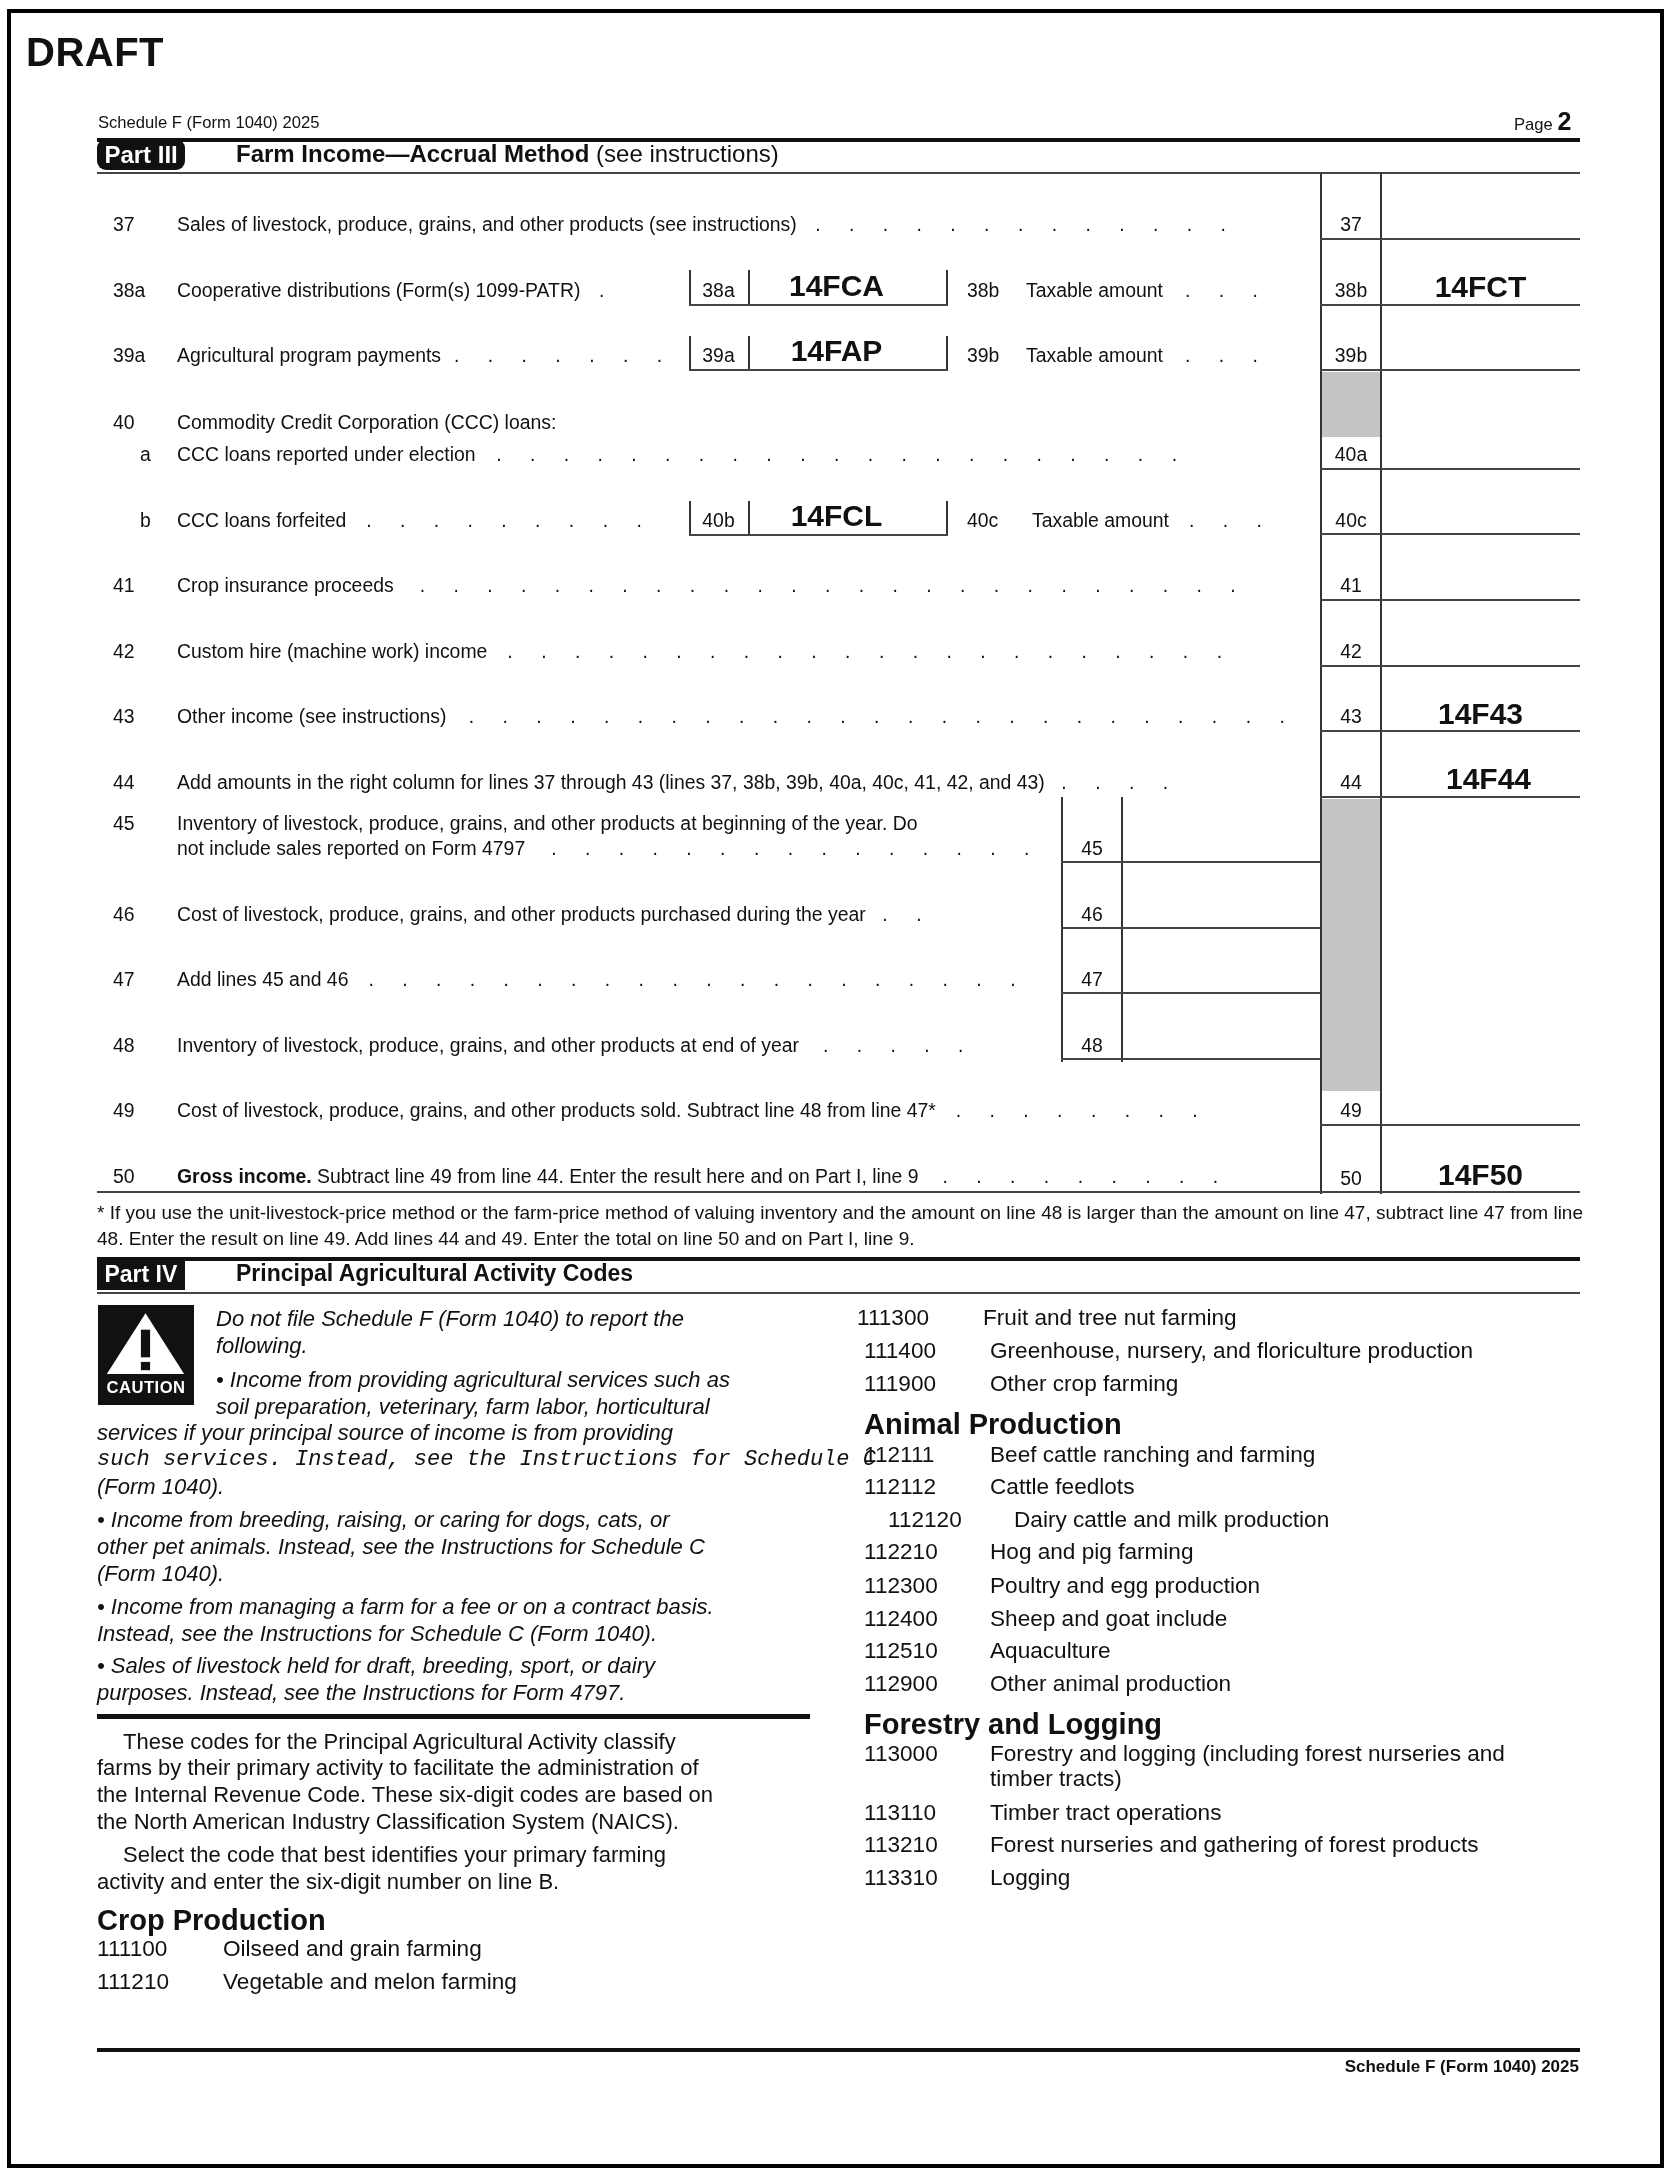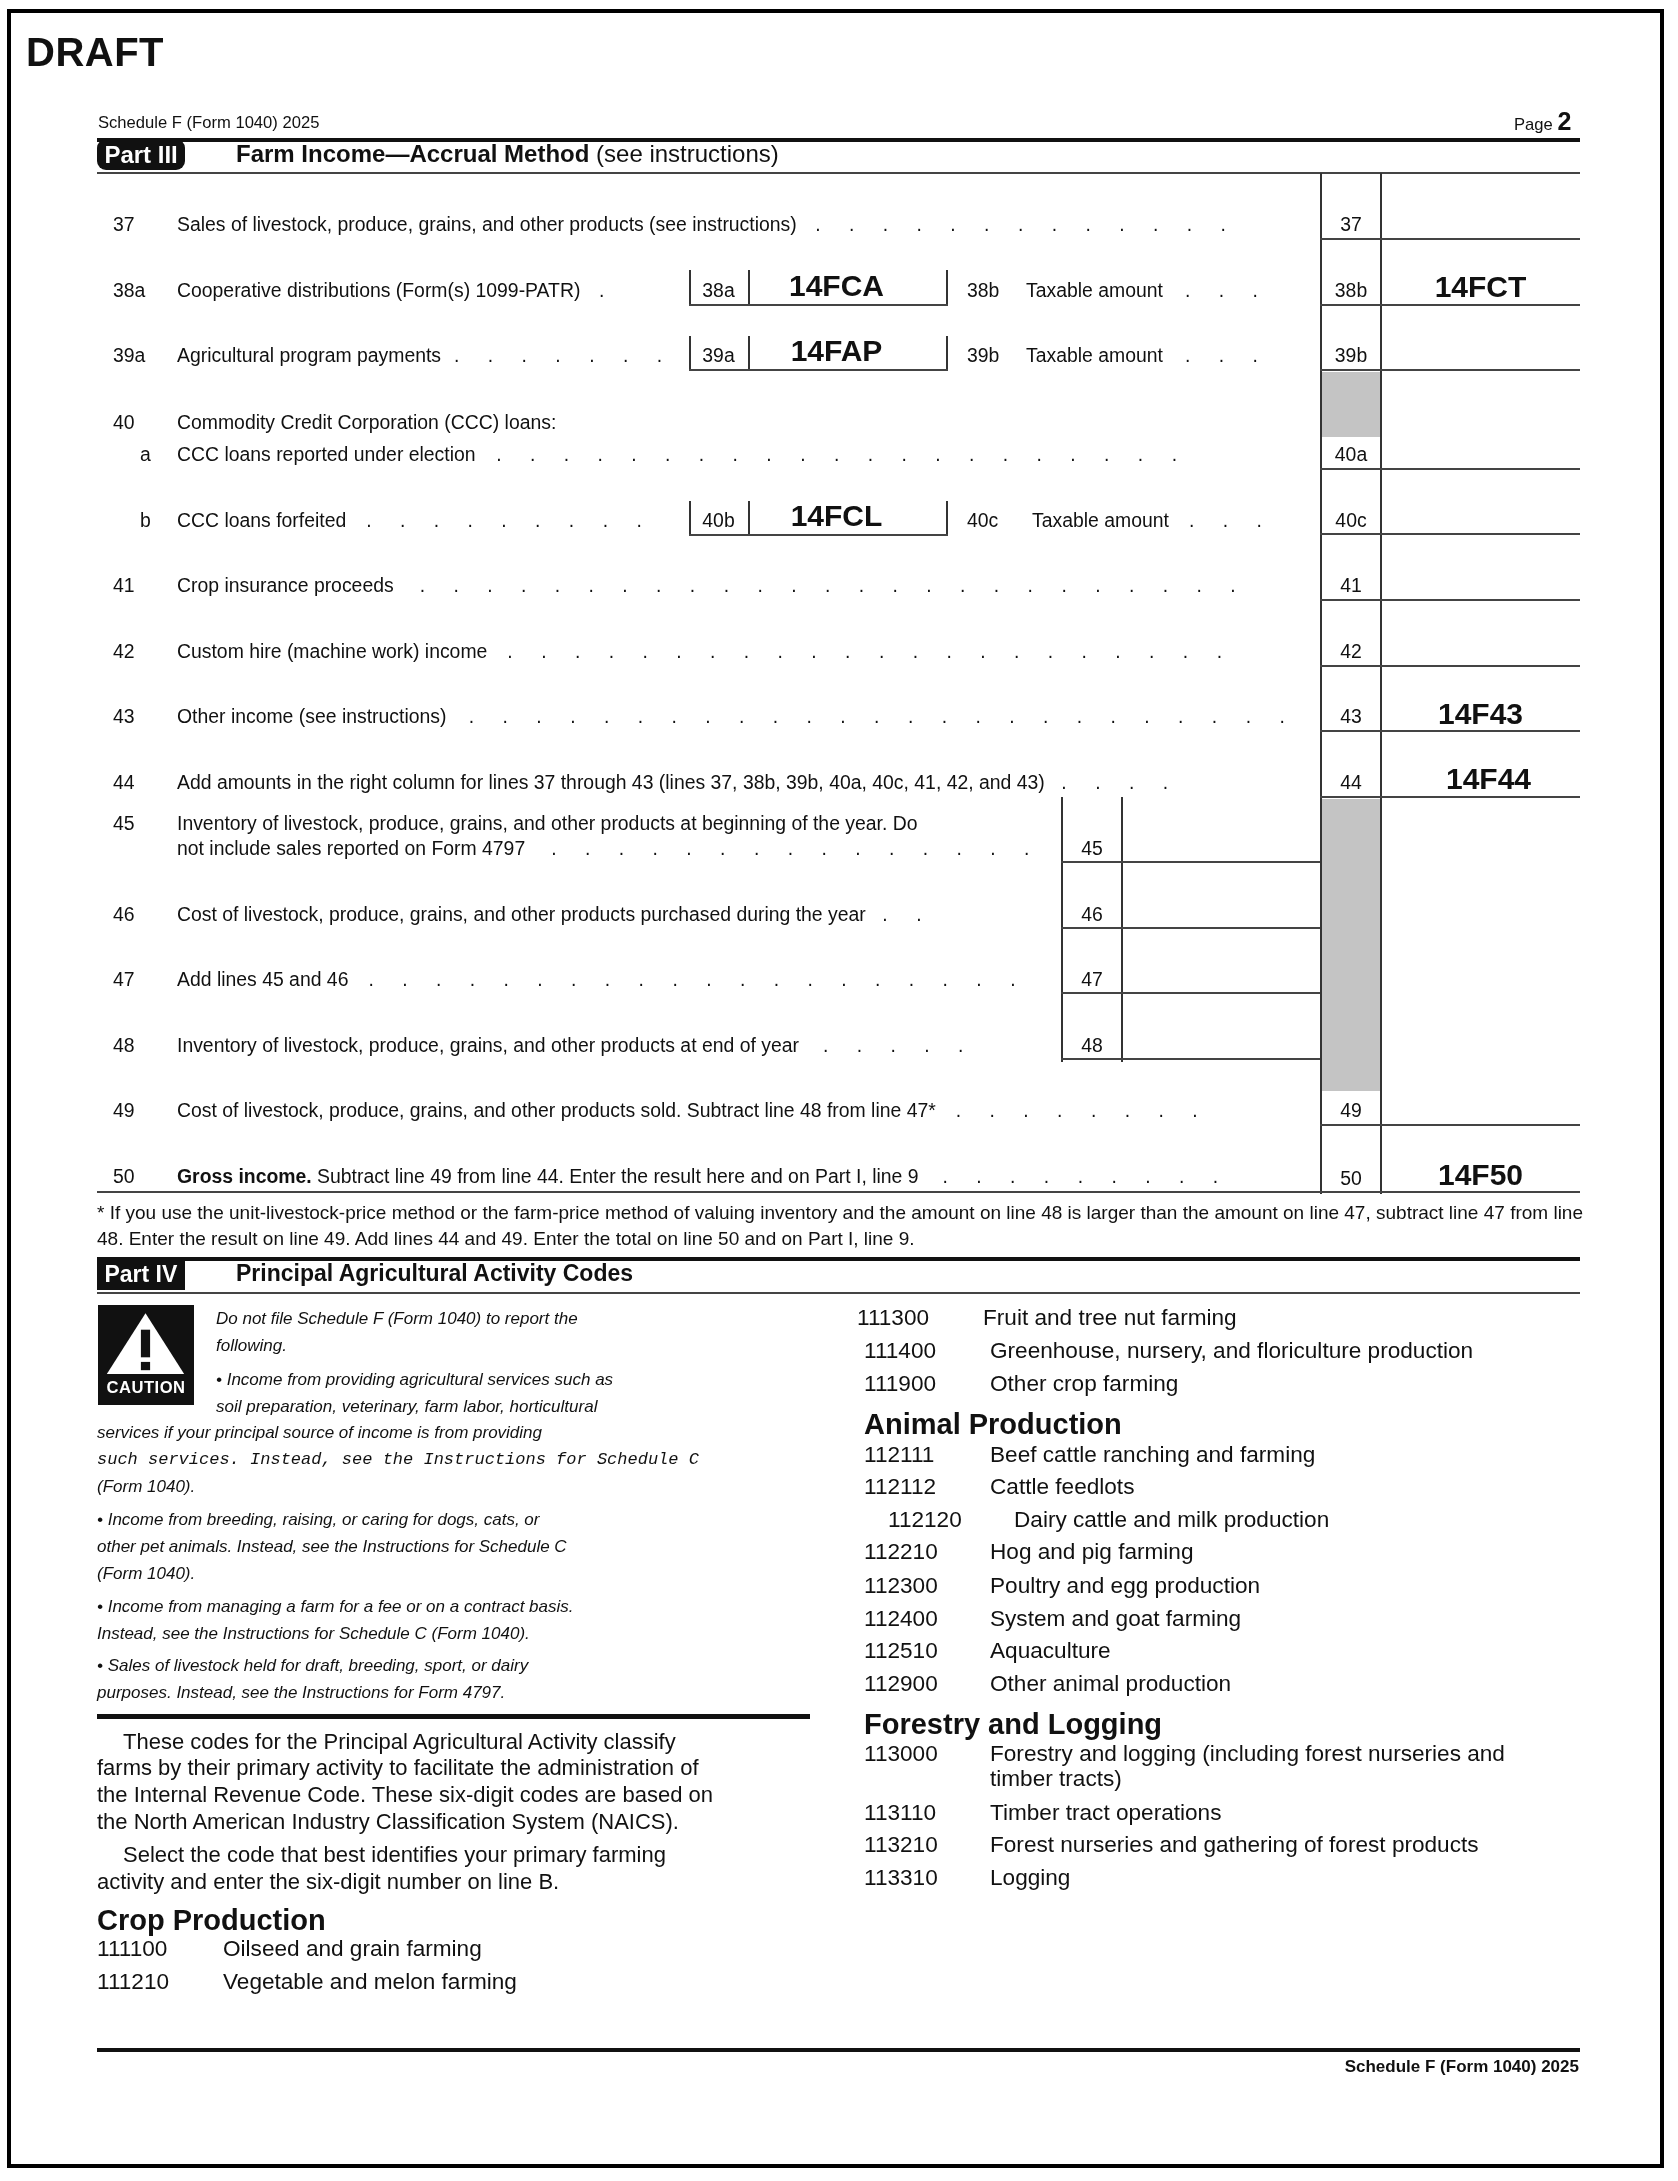--- a/index.html
+++ b/index.html
@@ -20,21 +20,21 @@
   .ln { position:absolute; font-size:19.4px; }
   .lt { position:absolute; font-size:19.4px; white-space:nowrap; }
   .dots { letter-spacing:11.5px; }
   .boxnum { position:absolute; font-size:19.4px; text-align:center; }
   .val { position:absolute; font-size:30px; font-weight:bold; text-align:center; }
   .shade { position:absolute; background:#c4c4c4; }
   .footnote { position:absolute; left:97px; top:1200px; width:1495px; font-size:19px; line-height:26px; }
   .caution { position:absolute; left:98px; top:1305px; width:96px; height:100px; background:#111; }
   .caution svg { position:absolute; left:7.4px; top:5.5px; }
   .caution-label { position:absolute; left:0; bottom:7.4px; width:96px; text-align:center; color:#fff; font-weight:bold; font-size:16.6px; letter-spacing:0.5px; }
-  .caut-text { position:absolute; font-size:17px; font-style:italic; line-height:27px; }
+  .caut-text { position:absolute; font-size:22px; font-style:italic; line-height:27px; }
   .plain { position:absolute; font-size:22px; line-height:27px; }
   .sec-h { position:absolute; font-size:29px; font-weight:bold;text-align:right; }
   .code { position:absolute; font-size:22.6px; }
   .code .c { display:inline-block; width:126px; }
   .footer { position:absolute; right:100px; top:2053px; font-size:17px; font-weight:bold; }
 </style>
 </head>
 <body>
 
 <div class="frame"></div>
@@ -224,21 +224,21 @@
 <div class="code" style="left:857px; top:1305px;"><span class="c">111300</span><span>Fruit and tree nut farming</span></div>
 <div class="code" style="left:864px; top:1338px;"><span class="c">111400</span><span>Greenhouse, nursery, and floriculture production</span></div>
 <div class="code" style="left:864px; top:1371px;"><span class="c">111900</span><span>Other crop farming</span></div>
 
 <div class="sec-h" style="left:864px; top:1408px;">Animal Production</div>
 <div class="code" style="left:864px; top:1442px;"><span class="c">112111</span><span>Beef cattle ranching and farming</span></div>
 <div class="code" style="left:864px; top:1474px;"><span class="c">112112</span><span>Cattle feedlots</span></div>
 <div class="code" style="left:888px; top:1507px;"><span class="c">112120</span><span>Dairy cattle and milk production</span></div>
 <div class="code" style="left:864px; top:1539px;"><span class="c">112210</span><span>Hog and pig farming</span></div>
 <div class="code" style="left:864px; top:1573px;"><span class="c">112300</span><span>Poultry and egg production</span></div>
-<div class="code" style="left:864px; top:1606px;"><span class="c">112400</span><span>System and goat farming</span></div>
+<div class="code" style="left:864px; top:1606px;"><span class="c">112400</span><span>Sheep and goat include</span></div>
 <div class="code" style="left:864px; top:1638px;"><span class="c">112510</span><span>Aquaculture</span></div>
 <div class="code" style="left:864px; top:1671px;"><span class="c">112900</span><span>Other animal production</span></div>
 
 <div class="sec-h" style="left:864px; top:1708px;">Forestry and Logging</div>
 <div class="code" style="left:864px; top:1741px;"><span class="c">113000</span><span>Forestry and logging (including forest nurseries and</span></div>
 <div class="code" style="left:990px; top:1766px;">timber tracts)</div>
 <div class="code" style="left:864px; top:1800px;"><span class="c">113110</span><span>Timber tract operations</span></div>
 <div class="code" style="left:864px; top:1832px;"><span class="c">113210</span><span>Forest nurseries and gathering of forest products</span></div>
 <div class="code" style="left:864px; top:1865px;"><span class="c">113310</span><span>Logging</span></div>
 

